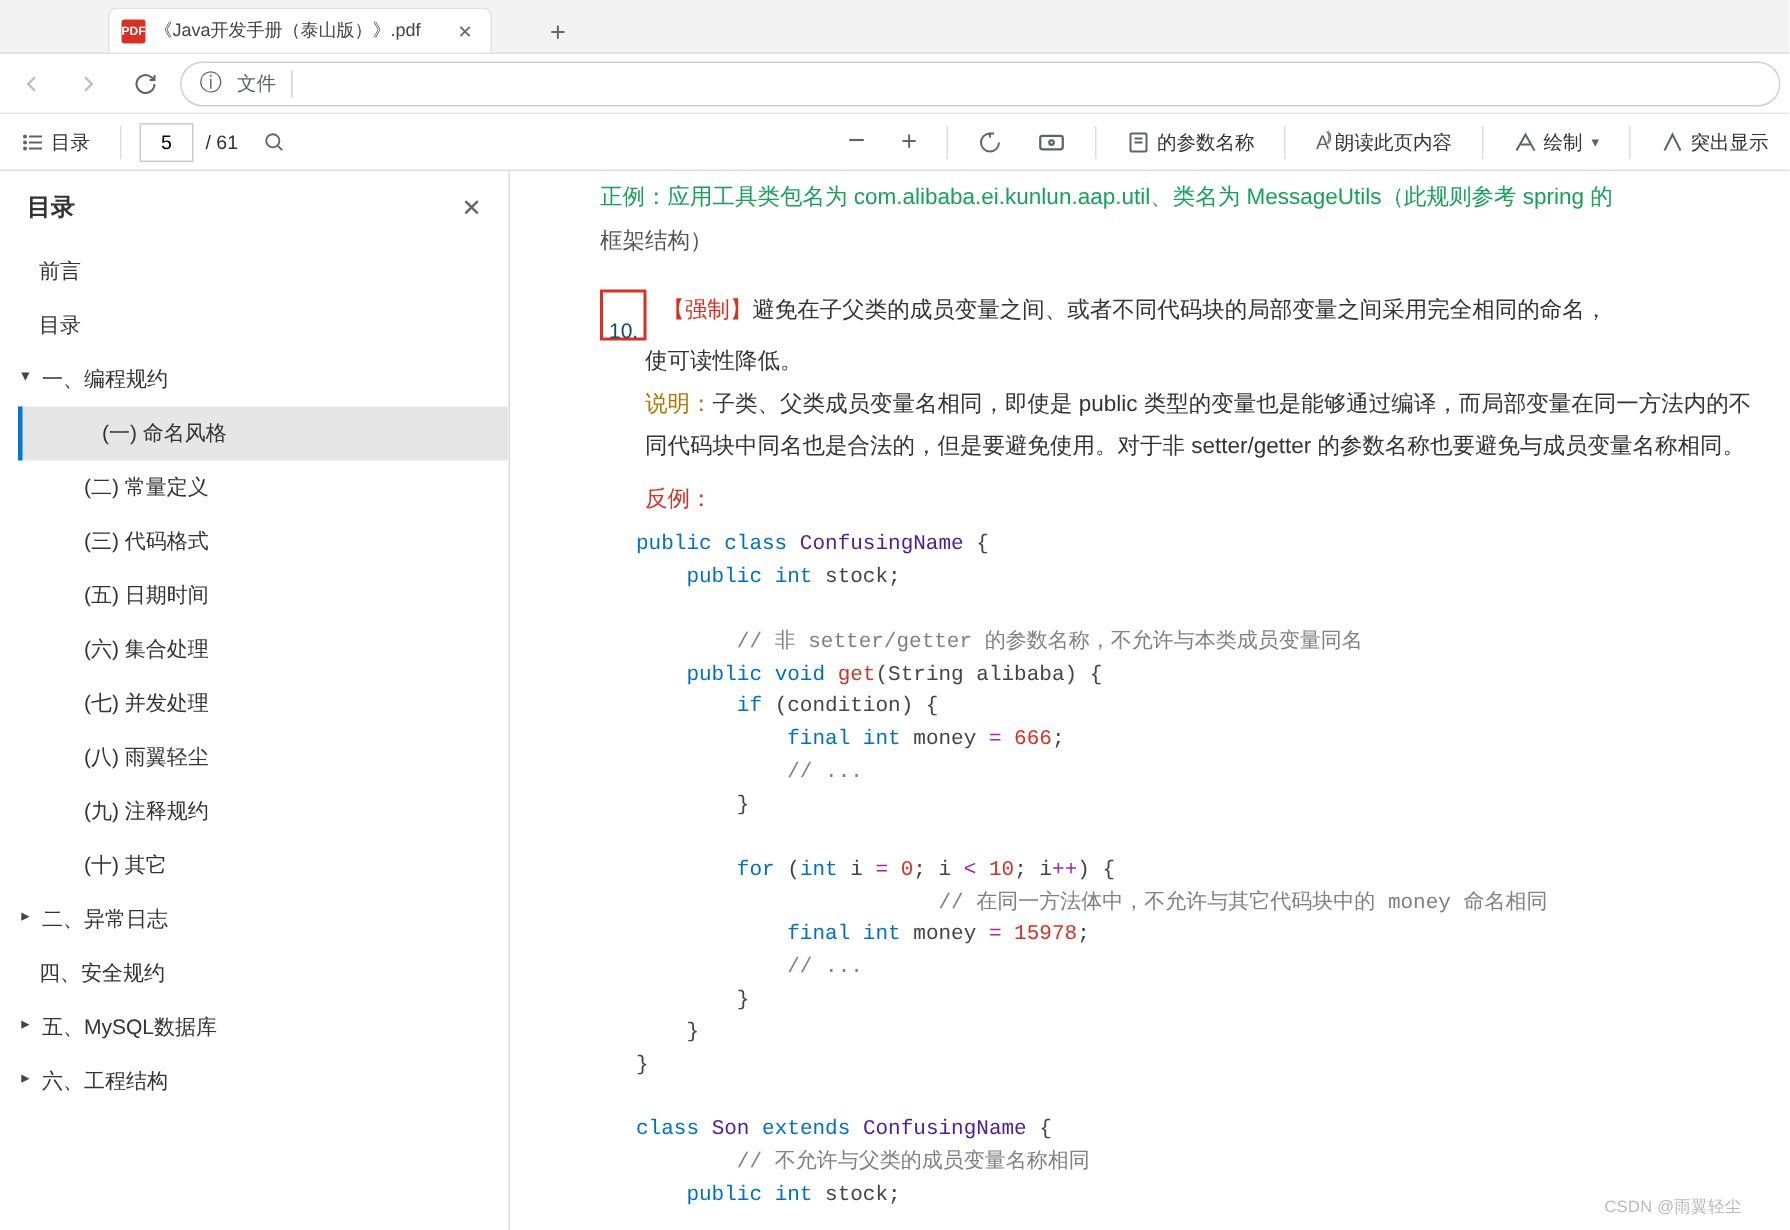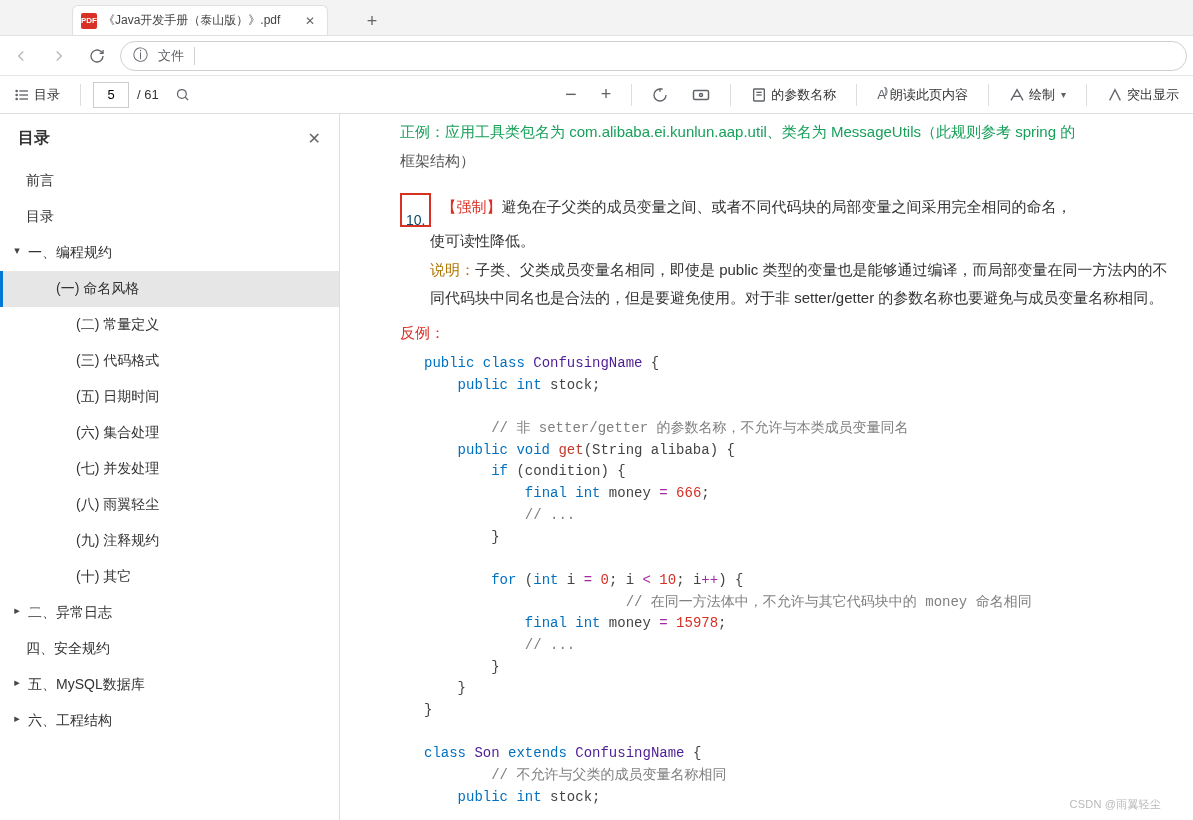--- a/index.html
+++ b/index.html
@@ -140,27 +140,28 @@
     .toc-item {
       padding: 9px 0;
       font-size: 14px;
       color: #333;
       cursor: pointer;
       display: flex;
       align-items: flex-start;
     }
     .toc-l0 { padding-left: 26px; }
     .toc-l1 { padding-left: 30px; }
-    .toc-l2 { padding-left: 76px; }
+    .toc-l2 { padding-left: 56px; }
     .toc-expand { display:inline-block; width: 14px; text-align:center; margin-right: 4px; color:#444; font-size:11px;}
     .toc-l1.has-expand { padding-left: 10px; }
     .toc-item.active {
       background: #e6e6e6;
       border-left: 3px solid #0078d4;
       padding-left: 53px;
+      margin-left: 12px;
     }
     
     .pdf-page {
       flex: 1;
       background: #fff;
       overflow: auto;
       padding: 4px 24px 20px 60px;
       font-size: 15px;
       line-height: 1.9;
       color: #333;
@@ -387,21 +388,21 @@
     <div><span class="topcut">正例：应用工具类包名为 com.alibaba.ei.kunlun.aap.util、类名为 MessageUtils（此规则参考 spring 的</span></div>
     <div><span class="topgray">框架结构）</span></div>
 
     <div class="rule">
       <div class="rule-head">
         <span class="rule-num">10.</span>
         <span class="rule-body"><span class="rule-tag">【强制】</span><span>避免在子父类的成员变量之间、或者不同代码块的局部变量之间采用完全相同的命名，</span></span>
       </div>
       <div style="margin-left:30px;">使可读性降低。</div>
       <div style="margin-left:30px;"><span class="shuoming">说明：</span><span>子类、父类成员变量名相同，即使是 public 类型的变量也是能够通过编译，而局部变量在同一方法内的不同代码块中同名也是合法的，但是要避免使用。对于非 setter/getter 的参数名称也要避免与成员变量名称相同。</span></div>
-      <div class="fanli" style="">反例：</div>
+      <div class="fanli" style="margin-left:30px;">反例：</div>
       <div class="code"><span class="kw">public class</span> <span class="ty">ConfusingName</span> {
     <span class="kw">public int</span> stock;
 
     <span class="cm">    // 非 setter/getter 的参数名称，不允许与本类成员变量同名</span>
     <span class="kw">public void</span> <span class="fn">get</span>(String alibaba) {
         <span class="kw">if</span> (condition) {
             <span class="kw">final int</span> money <span class="op">=</span> <span class="num">666</span>;
             <span class="cm">// ...</span>
         }
 

